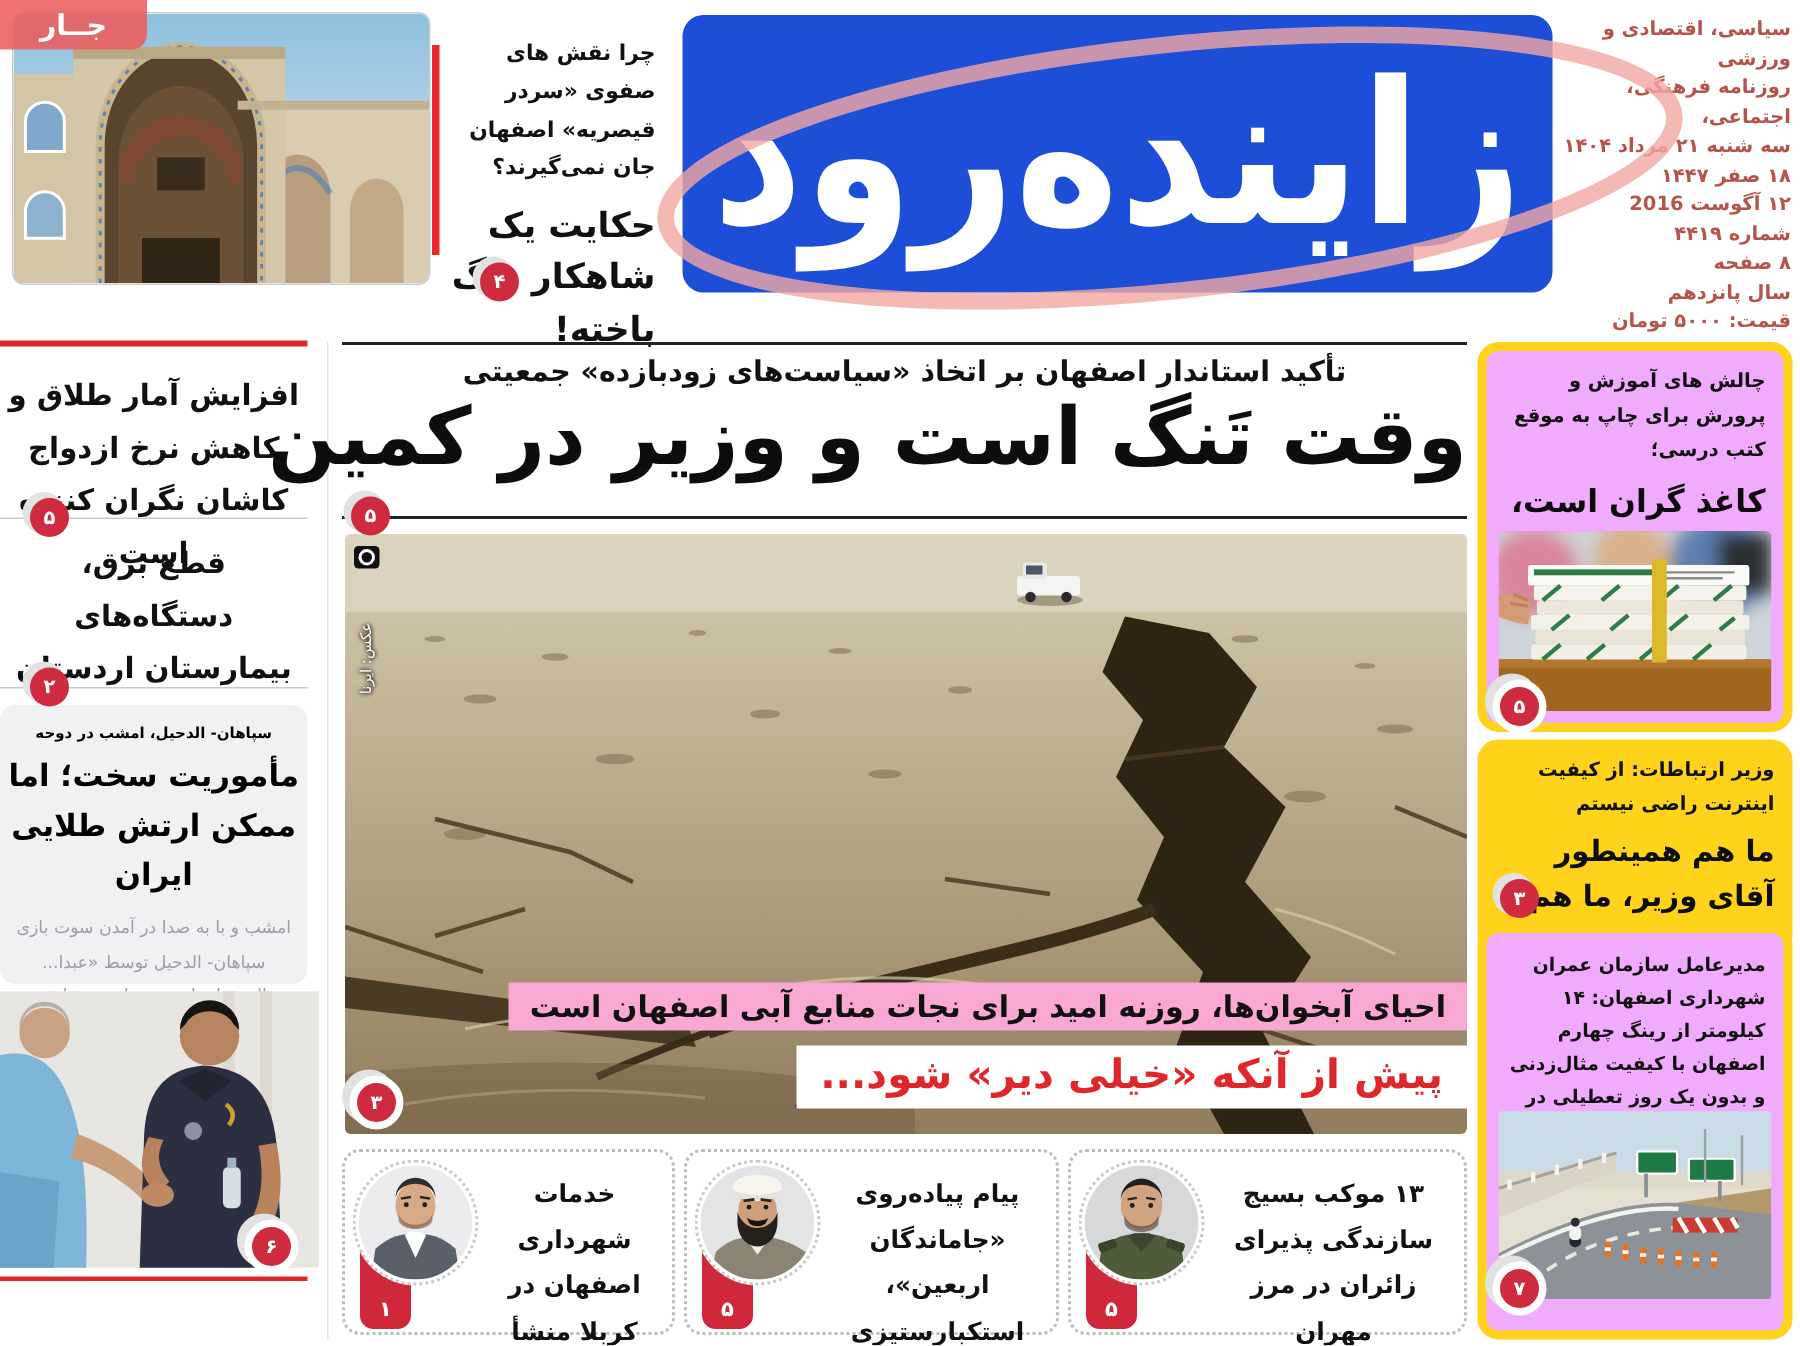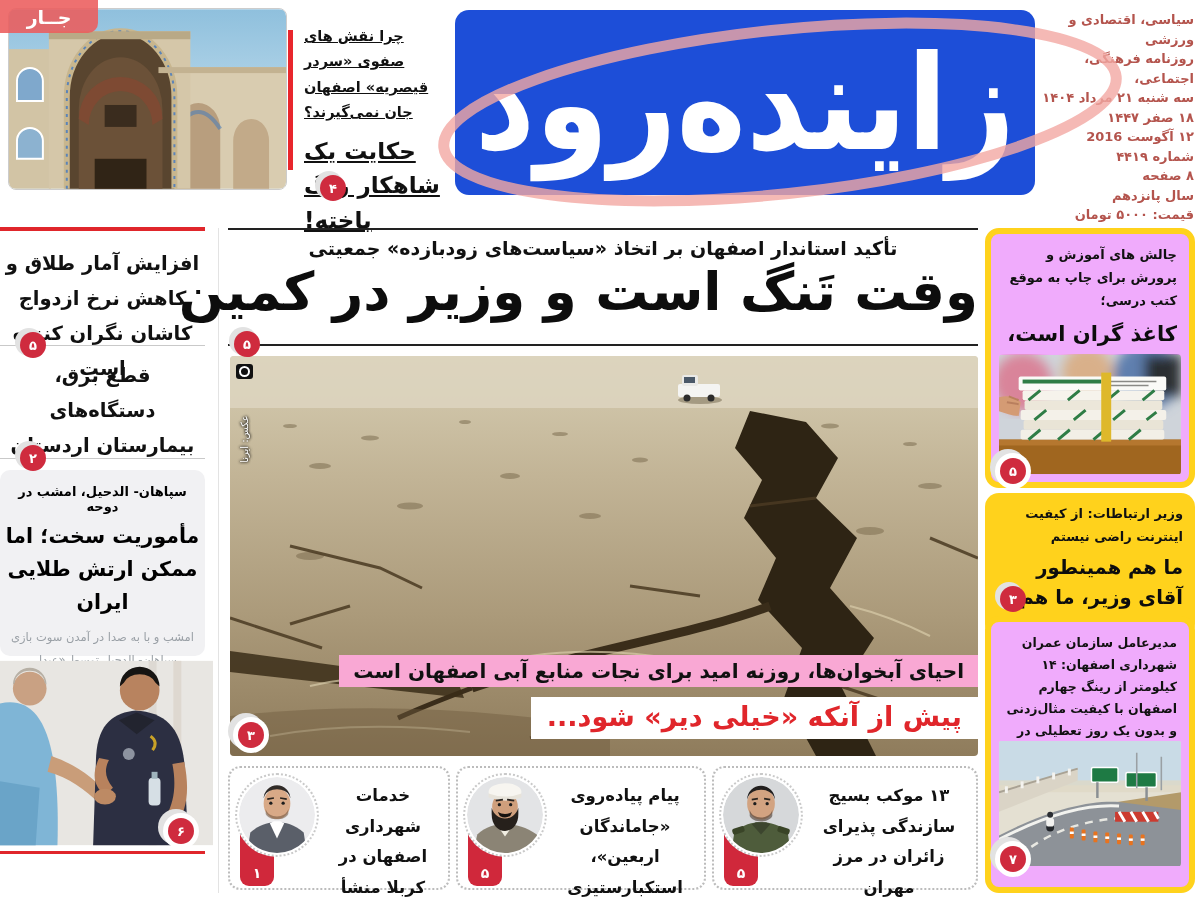--- a/index.html
+++ b/index.html
@@ -15,39 +15,39 @@
              white-space:nowrap;}
   .swoosh{position:absolute;top:0;left:420px;width:720px;height:215px;pointer-events:none;}
   .corner-banner{position:absolute;top:0;left:0;width:98px;height:33px;background:rgba(236,92,92,.88);
                  color:#fff;font-size:19px;font-weight:bold;display:flex;align-items:center;
                  justify-content:center;border-radius:0 0 10px 0;z-index:6;letter-spacing:6px;}
 
   
   .tl-photo{position:absolute;top:8px;left:8px;width:277px;height:180px;border-radius:8px;
             overflow:hidden;border:1px solid #ccc;}
   .tl-redbar{position:absolute;top:30px;left:288px;width:5px;height:140px;background:#e8262c;}
-  .tl-story{position:absolute;top:24px;left:304px;width:148px;text-align:left;color:#111;text-decoration:underline;}
+  .tl-story{position:absolute;top:24px;left:289px;width:148px;text-align:right;color:#111;}
   .tl-kicker{font-size:14.5px;font-weight:bold;line-height:1.75;}
   .tl-headline{font-size:23px;font-weight:bold;line-height:1.5;margin-top:8px;}
 
   
   .badge{position:absolute;width:26px;height:26px;border-radius:50%;background:#cf2b3e;color:#fff;
          font-size:13px;font-weight:bold;display:flex;align-items:center;justify-content:center;
          box-shadow:-4px -3px 0 1px #e2e2e2;z-index:5;}
   .badge.onphoto{box-shadow:0 0 0 5px #fff,-5px -4px 0 5px #e2e2e2;}
 
   
   .lc-redbar{position:absolute;top:227px;left:0;width:205px;height:4px;background:#e0262b;}
   .lc-item{position:absolute;left:0;width:205px;text-align:center;font-size:19.5px;font-weight:bold;
            line-height:1.8;color:#111;}
   .lc-div{position:absolute;left:0;width:205px;height:1px;background:#c9c9c9;}
   .vdiv{position:absolute;top:228px;left:218px;width:1px;height:665px;background:#e3e3e3;}
   .sports-box{position:absolute;top:470px;left:0;width:205px;height:186px;background:#f1f1f3;
               border-radius:10px;text-align:center;}
-  .sports-kicker{font-size:13px;font-weight:bold;margin-top:14px;}
+  .sports-kicker{font-size:10px;font-weight:bold;margin-top:14px;}
   .sports-headline{font-size:20.5px;font-weight:bold;line-height:1.6;margin-top:6px;}
   .sports-body{font-size:11.5px;color:#9aa0a6;line-height:1.95;margin:8px 10px 0;text-align:center;}
   .sports-photo{position:absolute;top:660px;left:0;width:213px;height:186px;overflow:hidden;}
   .lc-redline{position:absolute;top:851px;left:0;width:205px;height:3px;background:#e0262b;}
 
   
   .c-topline{position:absolute;top:228px;left:228px;width:750px;height:2px;background:#222;}
   .c-kicker{position:absolute;top:237px;left:228px;width:750px;text-align:center;font-size:19px;
             font-weight:bold;color:#111;}
   .c-headline{position:absolute;top:261px;left:228px;width:750px;text-align:center;font-size:53px;

